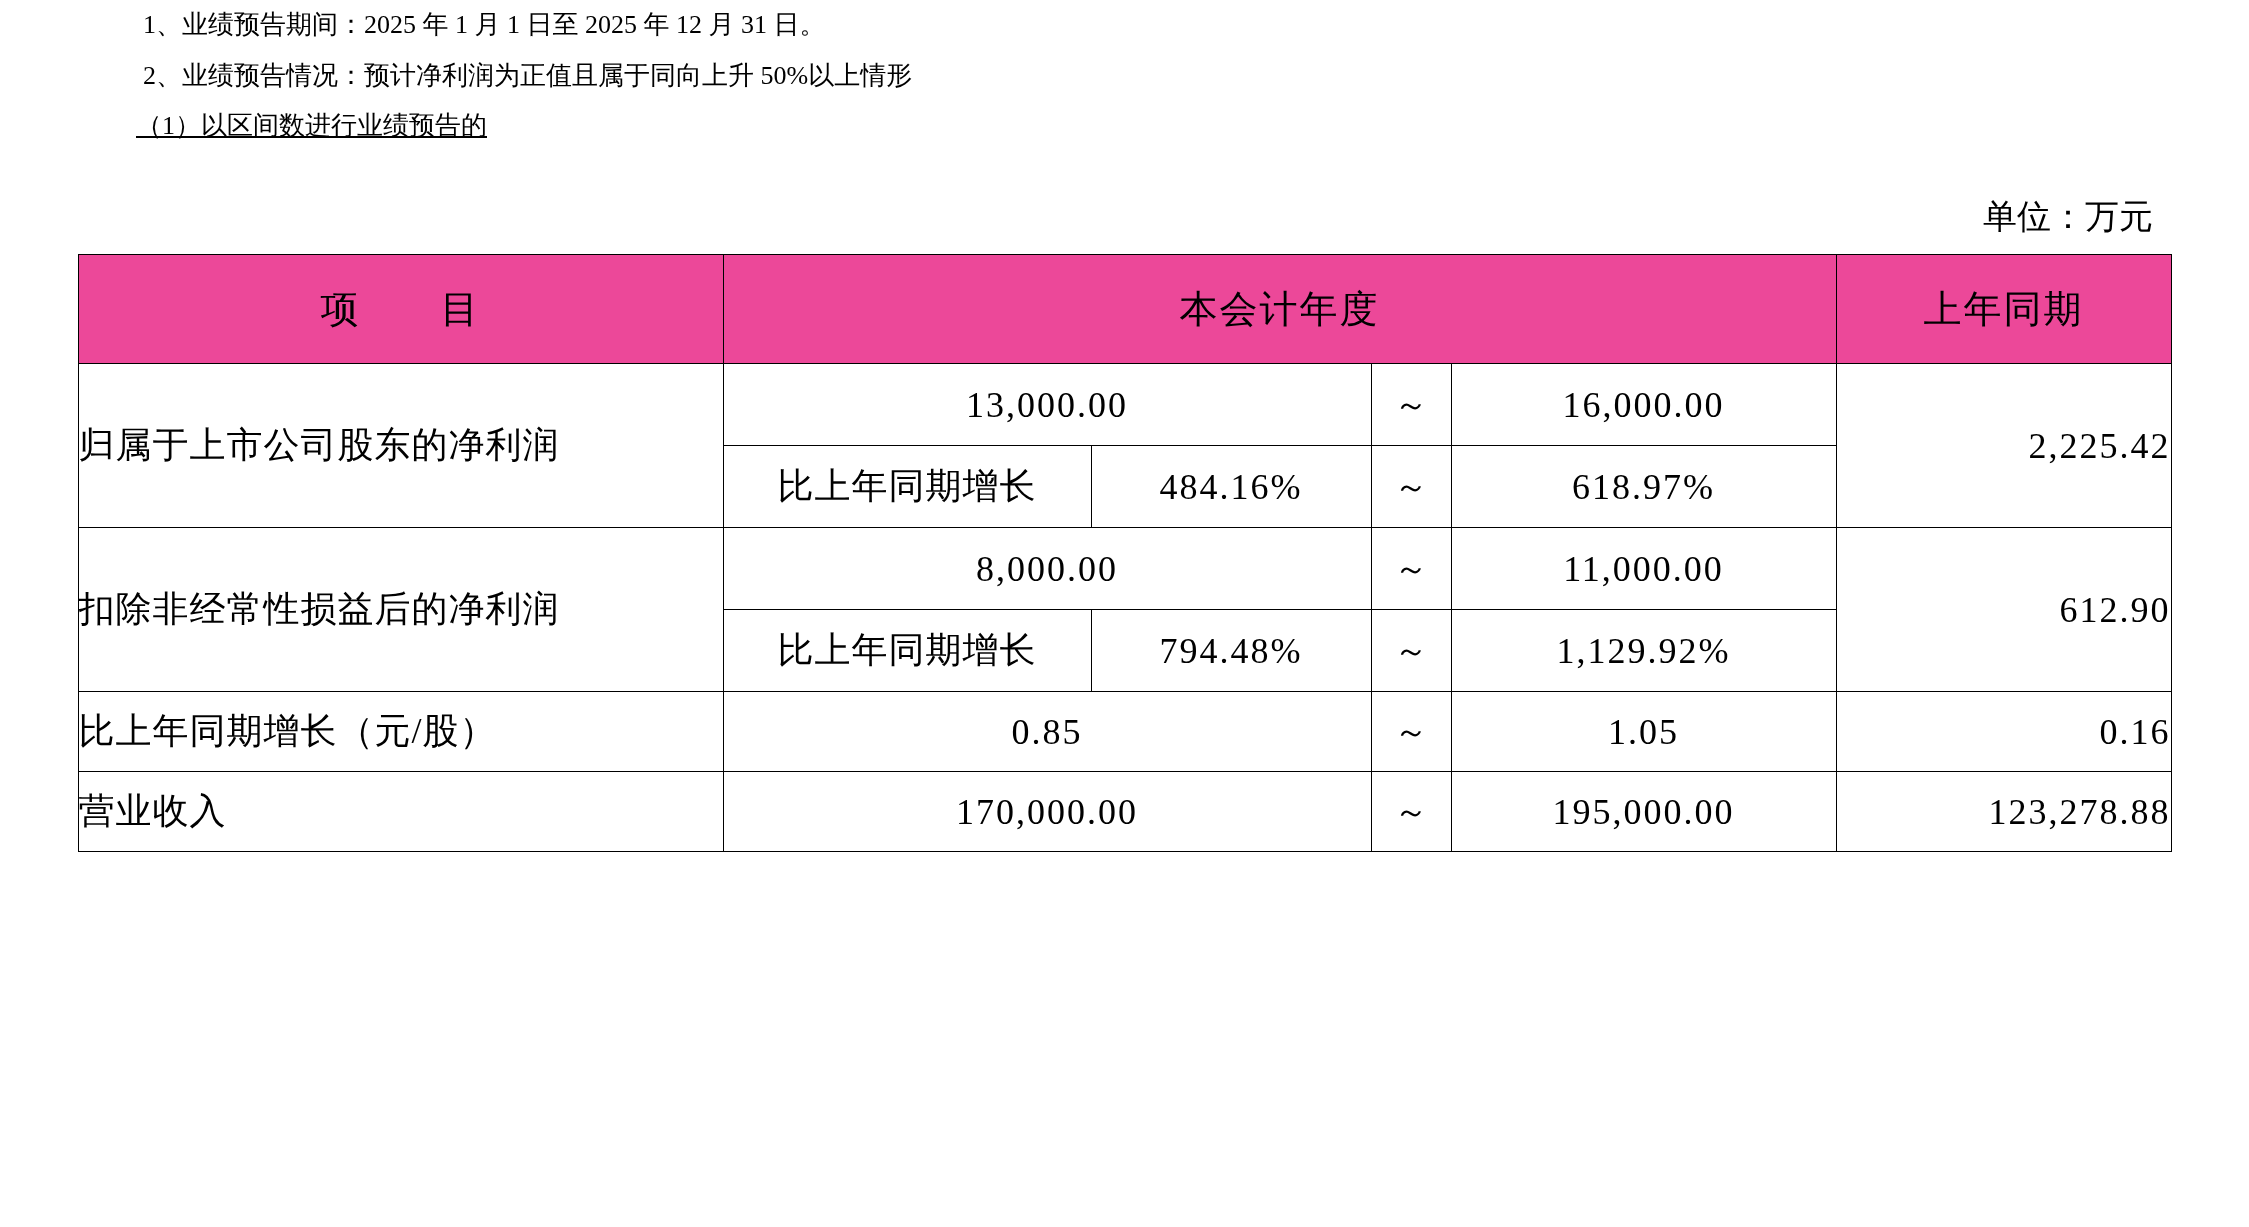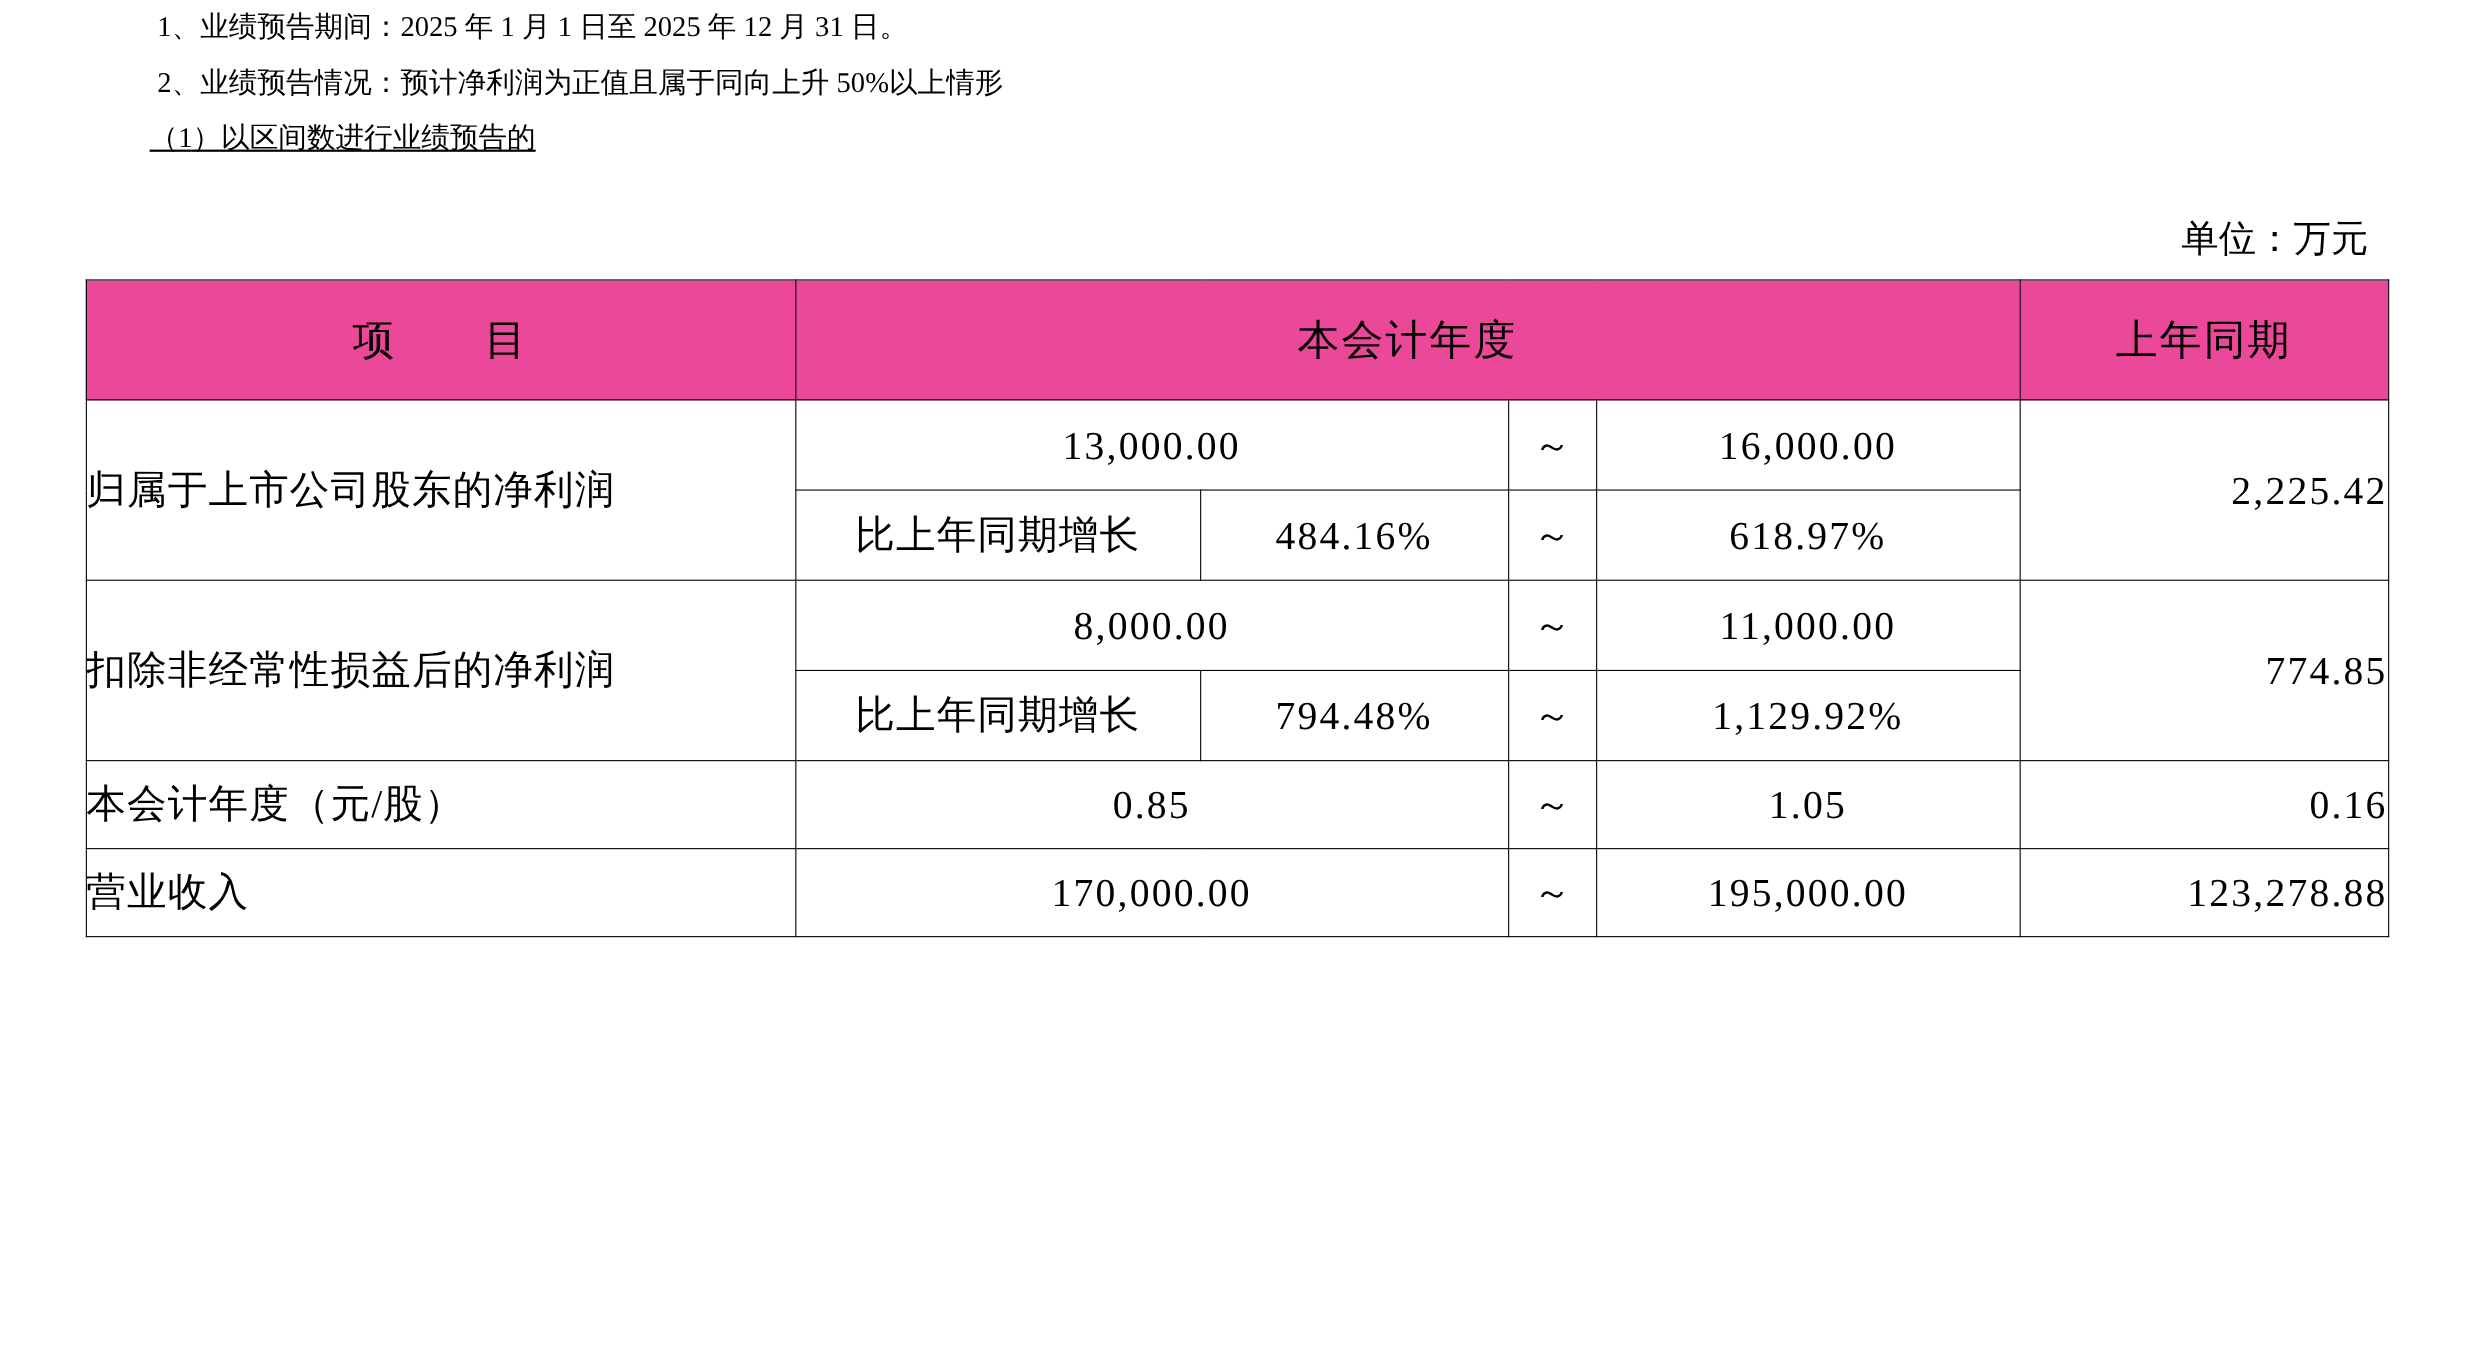--- a/index.html
+++ b/index.html
@@ -135,31 +135,31 @@
         <td class="numcell">484.16%</td>
         <td class="tildecell">～</td>
         <td class="numcell">618.97%</td>
       </tr>
 
       <tr class="rowtall">
         <td class="itemcell" rowspan="2">扣除非经常性损益后的净利润</td>
         <td colspan="2" class="numcell">8,000.00</td>
         <td class="tildecell">～</td>
         <td class="numcell">11,000.00</td>
-        <td class="prevcell" rowspan="2">774.85</td>
+        <td class="prevcell" rowspan="2">612.90</td>
       </tr>
       <tr class="rowtall">
         <td class="labelcell">比上年同期增长</td>
         <td class="numcell">794.48%</td>
         <td class="tildecell">～</td>
         <td class="numcell">1,129.92%</td>
       </tr>
 
       <tr class="rowtall2">
-        <td class="itemcell">本会计年度（元/股）</td>
+        <td class="itemcell">比上年同期增长（元/股）</td>
         <td colspan="2" class="numcell">0.85</td>
         <td class="tildecell">～</td>
         <td class="numcell">1.05</td>
         <td class="prevcell">0.16</td>
       </tr>
 
       <tr class="rowtall2">
         <td class="itemcell">营业收入</td>
         <td colspan="2" class="numcell">170,000.00</td>
         <td class="tildecell">～</td>

